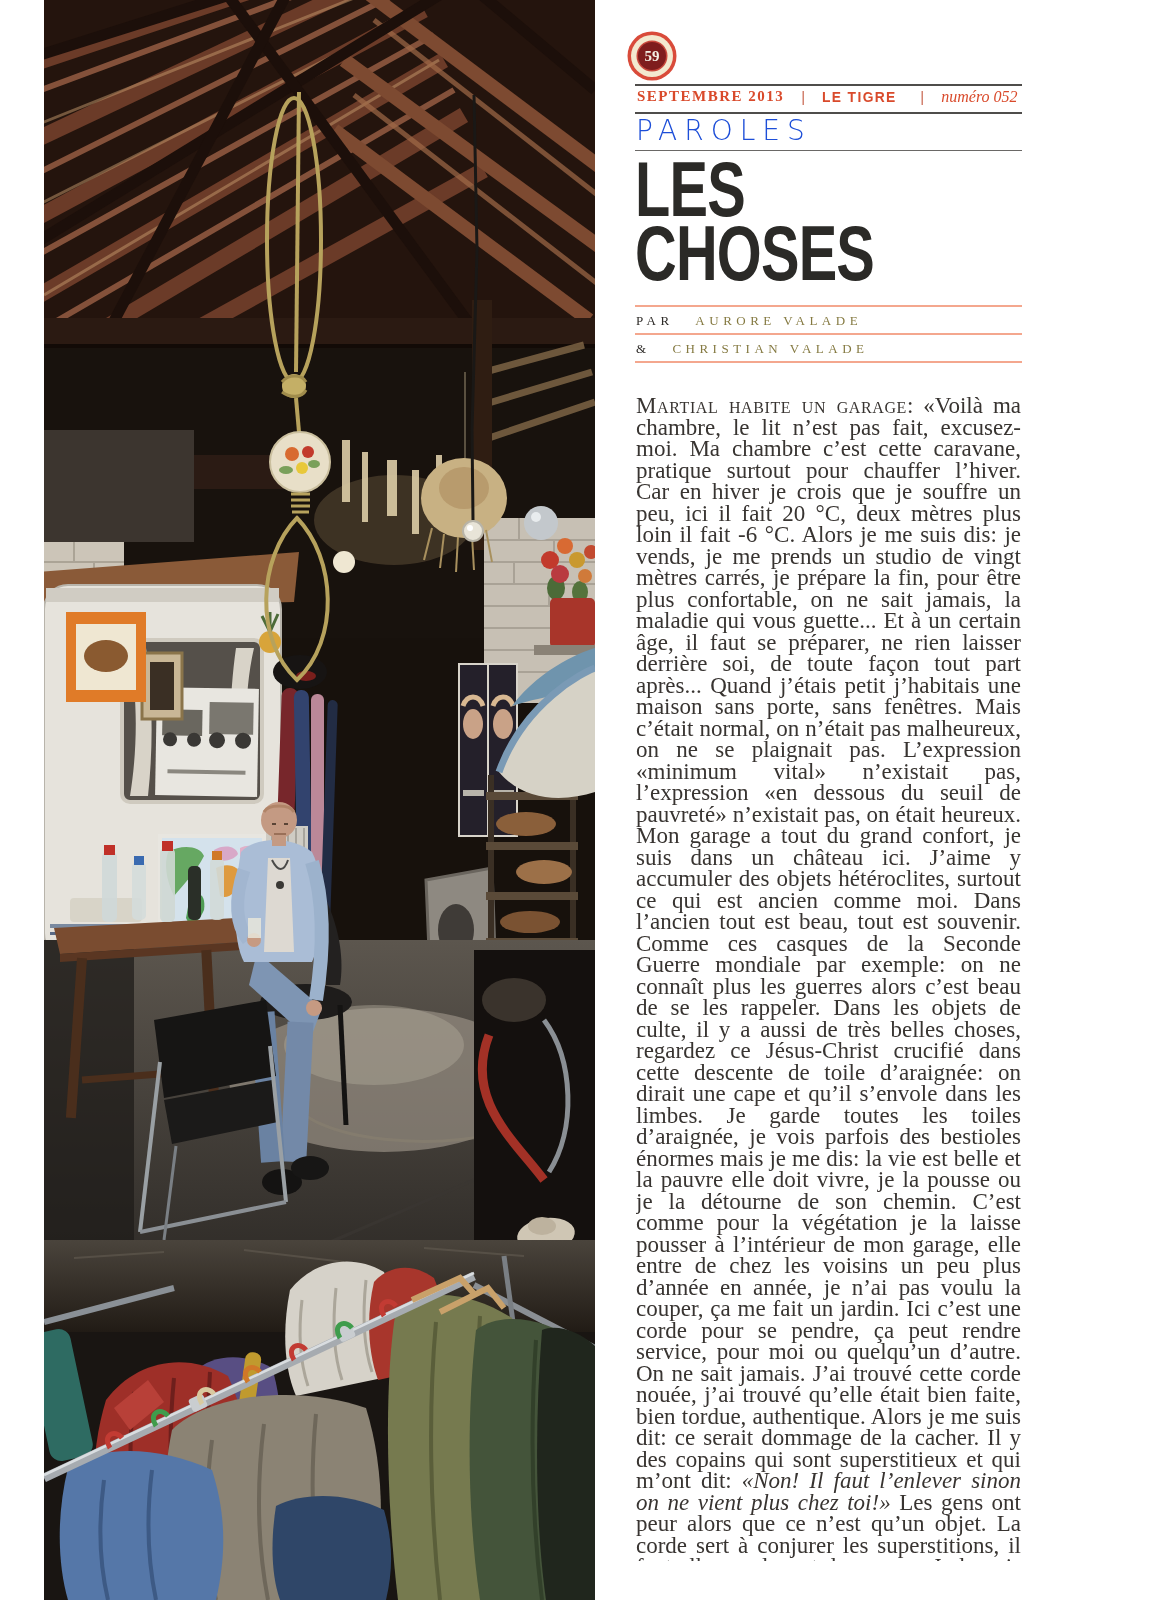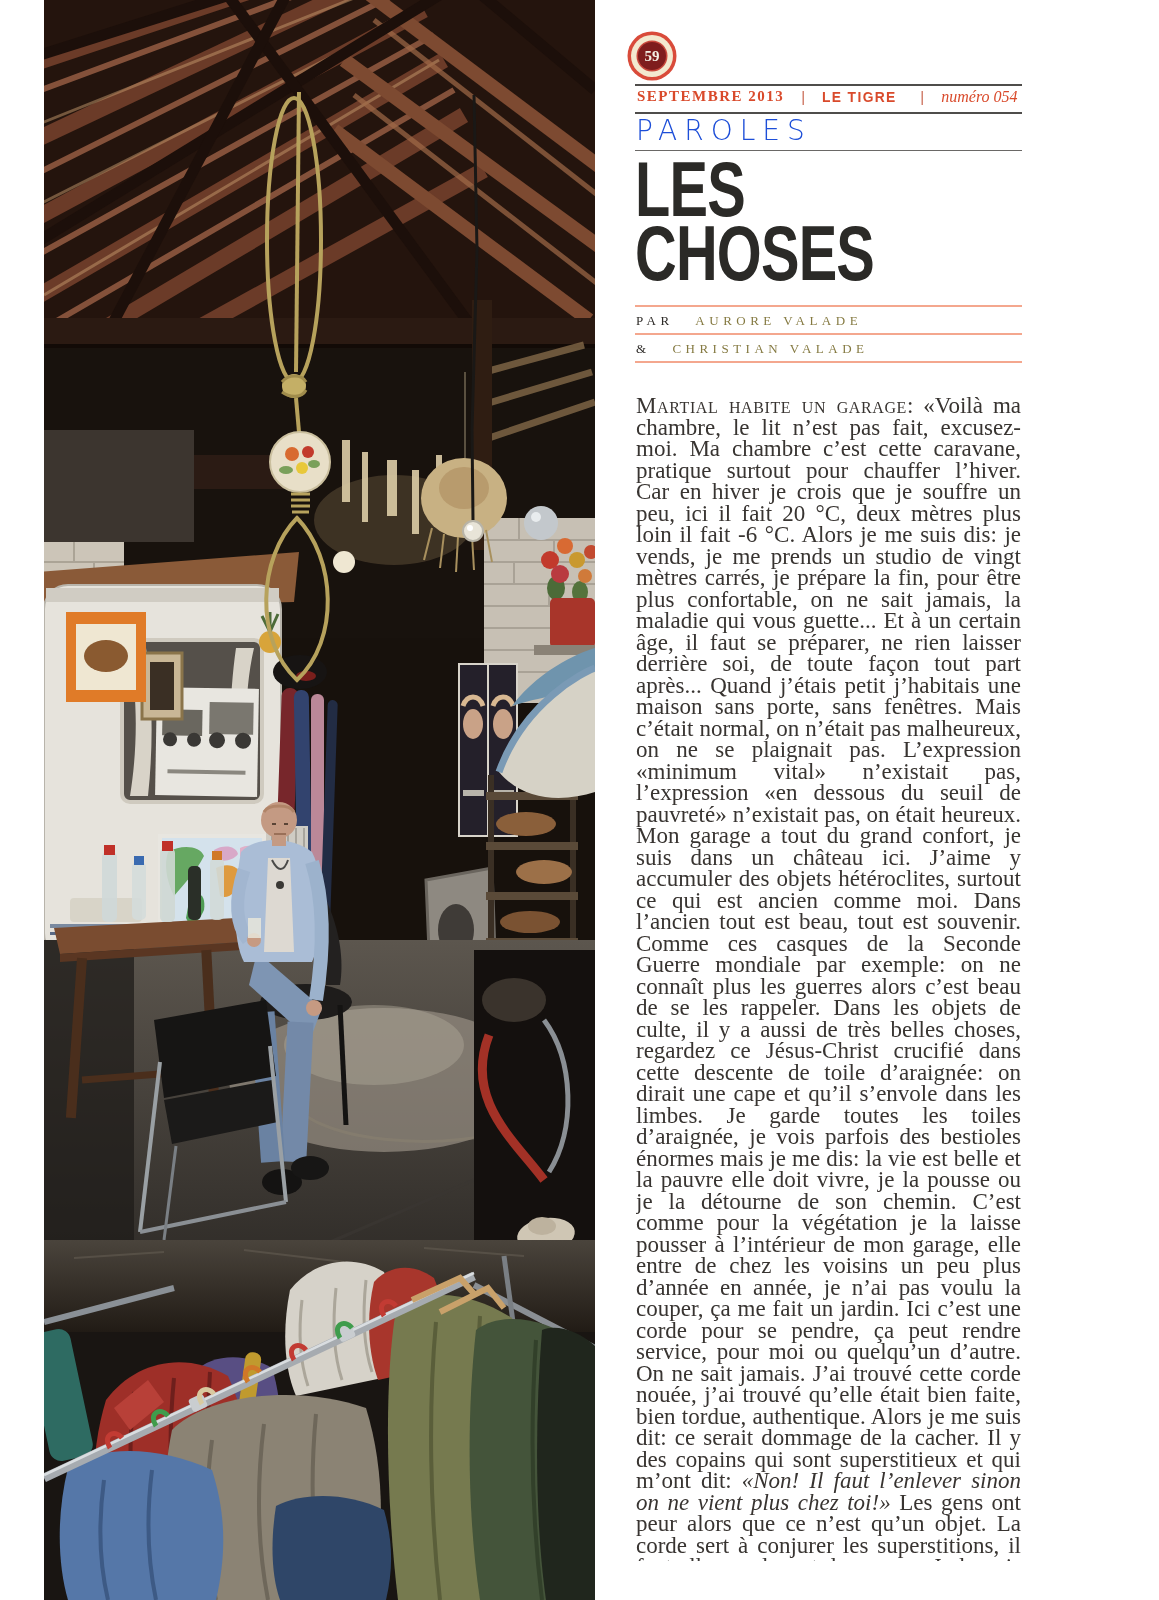--- a/index.html
+++ b/index.html
@@ -429,21 +429,21 @@
     <div class="badge">
       <span>59</span>
     </div>
 
     <div class="rule-dark" style="top:84px"></div>
     <div class="masthead">
       <span class="mh-date">SEPTEMBRE 2013</span>
       <span class="mh-sep">|</span>
       <span class="mh-mag">LE TIGRE</span>
       <span class="mh-sep">|</span>
-      <span class="mh-issue">numéro 054</span>
+      <span class="mh-issue">numéro 052</span>
     </div>
     <div class="rule-dark" style="top:112px"></div>
 
     <div class="section">PAROLES</div>
     <div class="rule-dark" style="top:150px;height:1px;background:#6a6866"></div>
 
     <div class="title"><span>LES</span>
 <span>CHOSES</span></div>
 
     <div class="rule-salmon" style="top:305px"></div>

